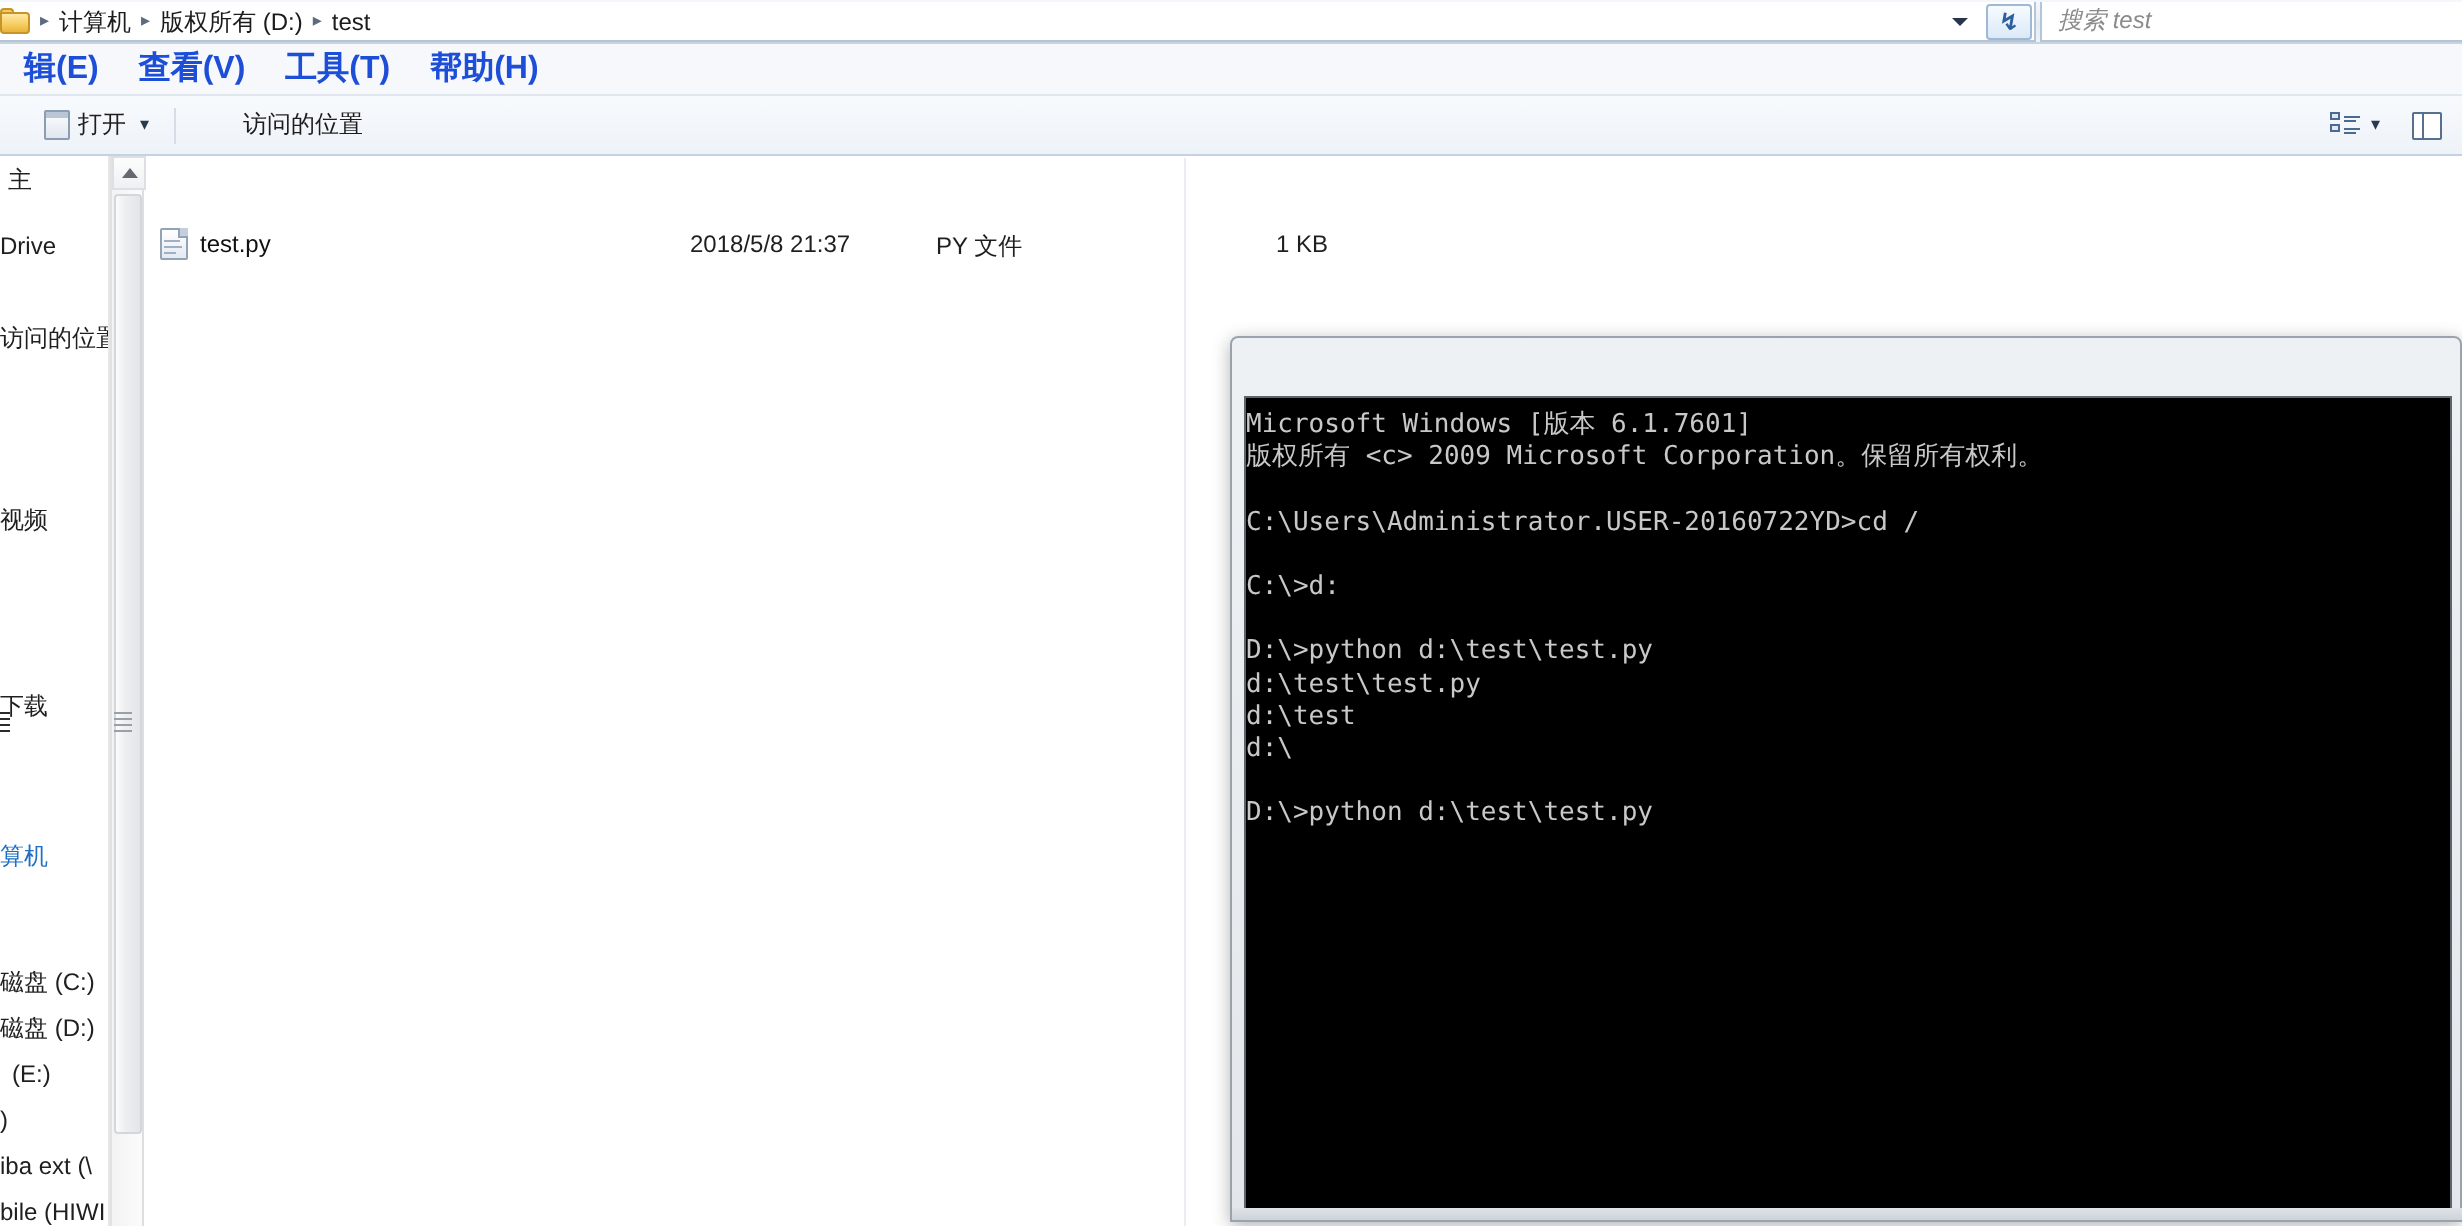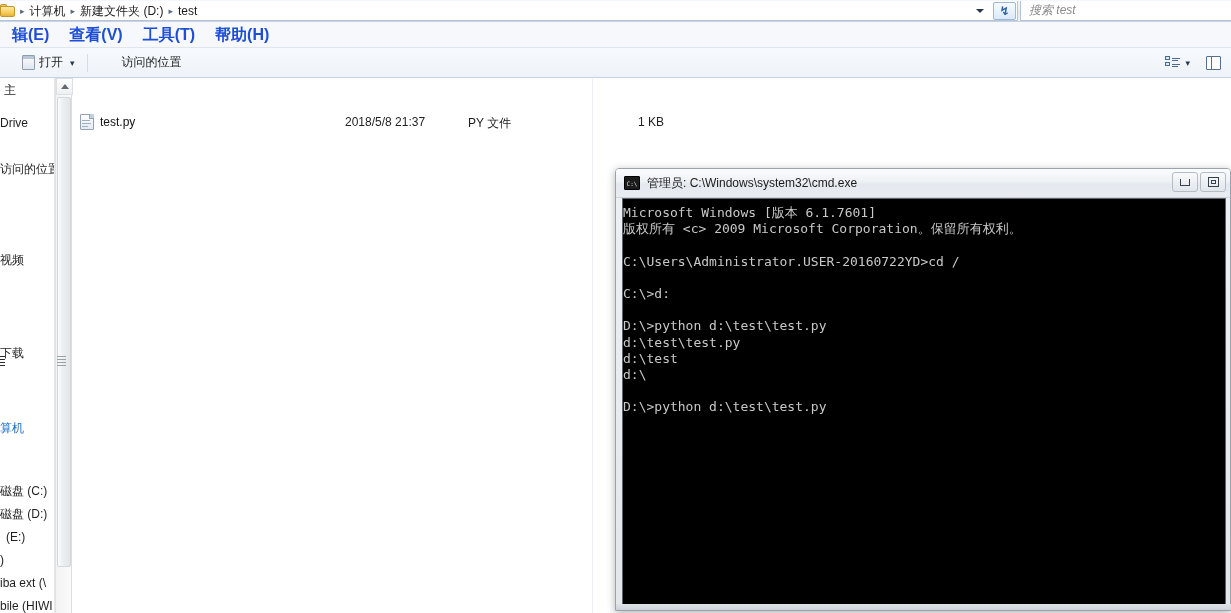--- a/index.html
+++ b/index.html
@@ -242,21 +242,21 @@
     <div class="addrbar">
       <div class="addr-field">
         <div class="folder-ico">
           <div class="t"></div>
             <div class="b"></div>
         </div>
         <div class="crumbs">
           <span class="sep">▸</span>
           <span class="crumb">计算机</span>
           <span class="sep">▸</span>
-          <span class="crumb">新建文件夹 (D:)</span>
+          <span class="crumb">版权所有 (D:)</span>
           <span class="sep">▸</span>
           <span class="crumb">test</span>
         </div>
         <div class="addr-dd">
           <span class="caret"></span>
         </div>
         <div class="addr-refresh">
           <span>↯</span>
         </div>
       </div>
@@ -351,32 +351,20 @@
       </div>
       <div class="fcell" style="left:273px;top:14px;">2018/5/8 21:37</div>
       <div class="fcell" style="left:396px;top:14px;">PY 文件</div>
       <div class="fcell" style="left:540px;top:14px;width:52px;text-align:right;">1 KB</div>
     </div>
 
     <div class="list-divider" style="left:592px;"></div>
   </div>
 
   <div class="console-win">
-    <div class="console-title">
-      <span class="cmd-ico">C:\</span>
-      <span class="ttl">管理员: C:\Windows\system32\cmd.exe</span>
-      <div class="win-ctrl">
-        <div class="wbtn">
-            <span class="mn"></span>
-          </div>
-        <div class="wbtn">
-            <span class="mx"></span>
-          </div>
-      </div>
-    </div>
     <div class="console-body">
       <pre>Microsoft Windows [版本 6.1.7601]
 版权所有 &lt;c&gt; 2009 Microsoft Corporation。保留所有权利。
 
 C:\Users\Administrator.USER-20160722YD&gt;cd /
 
 C:\&gt;d:
 
 D:\&gt;python d:\test\test.py
 d:\test\test.py

